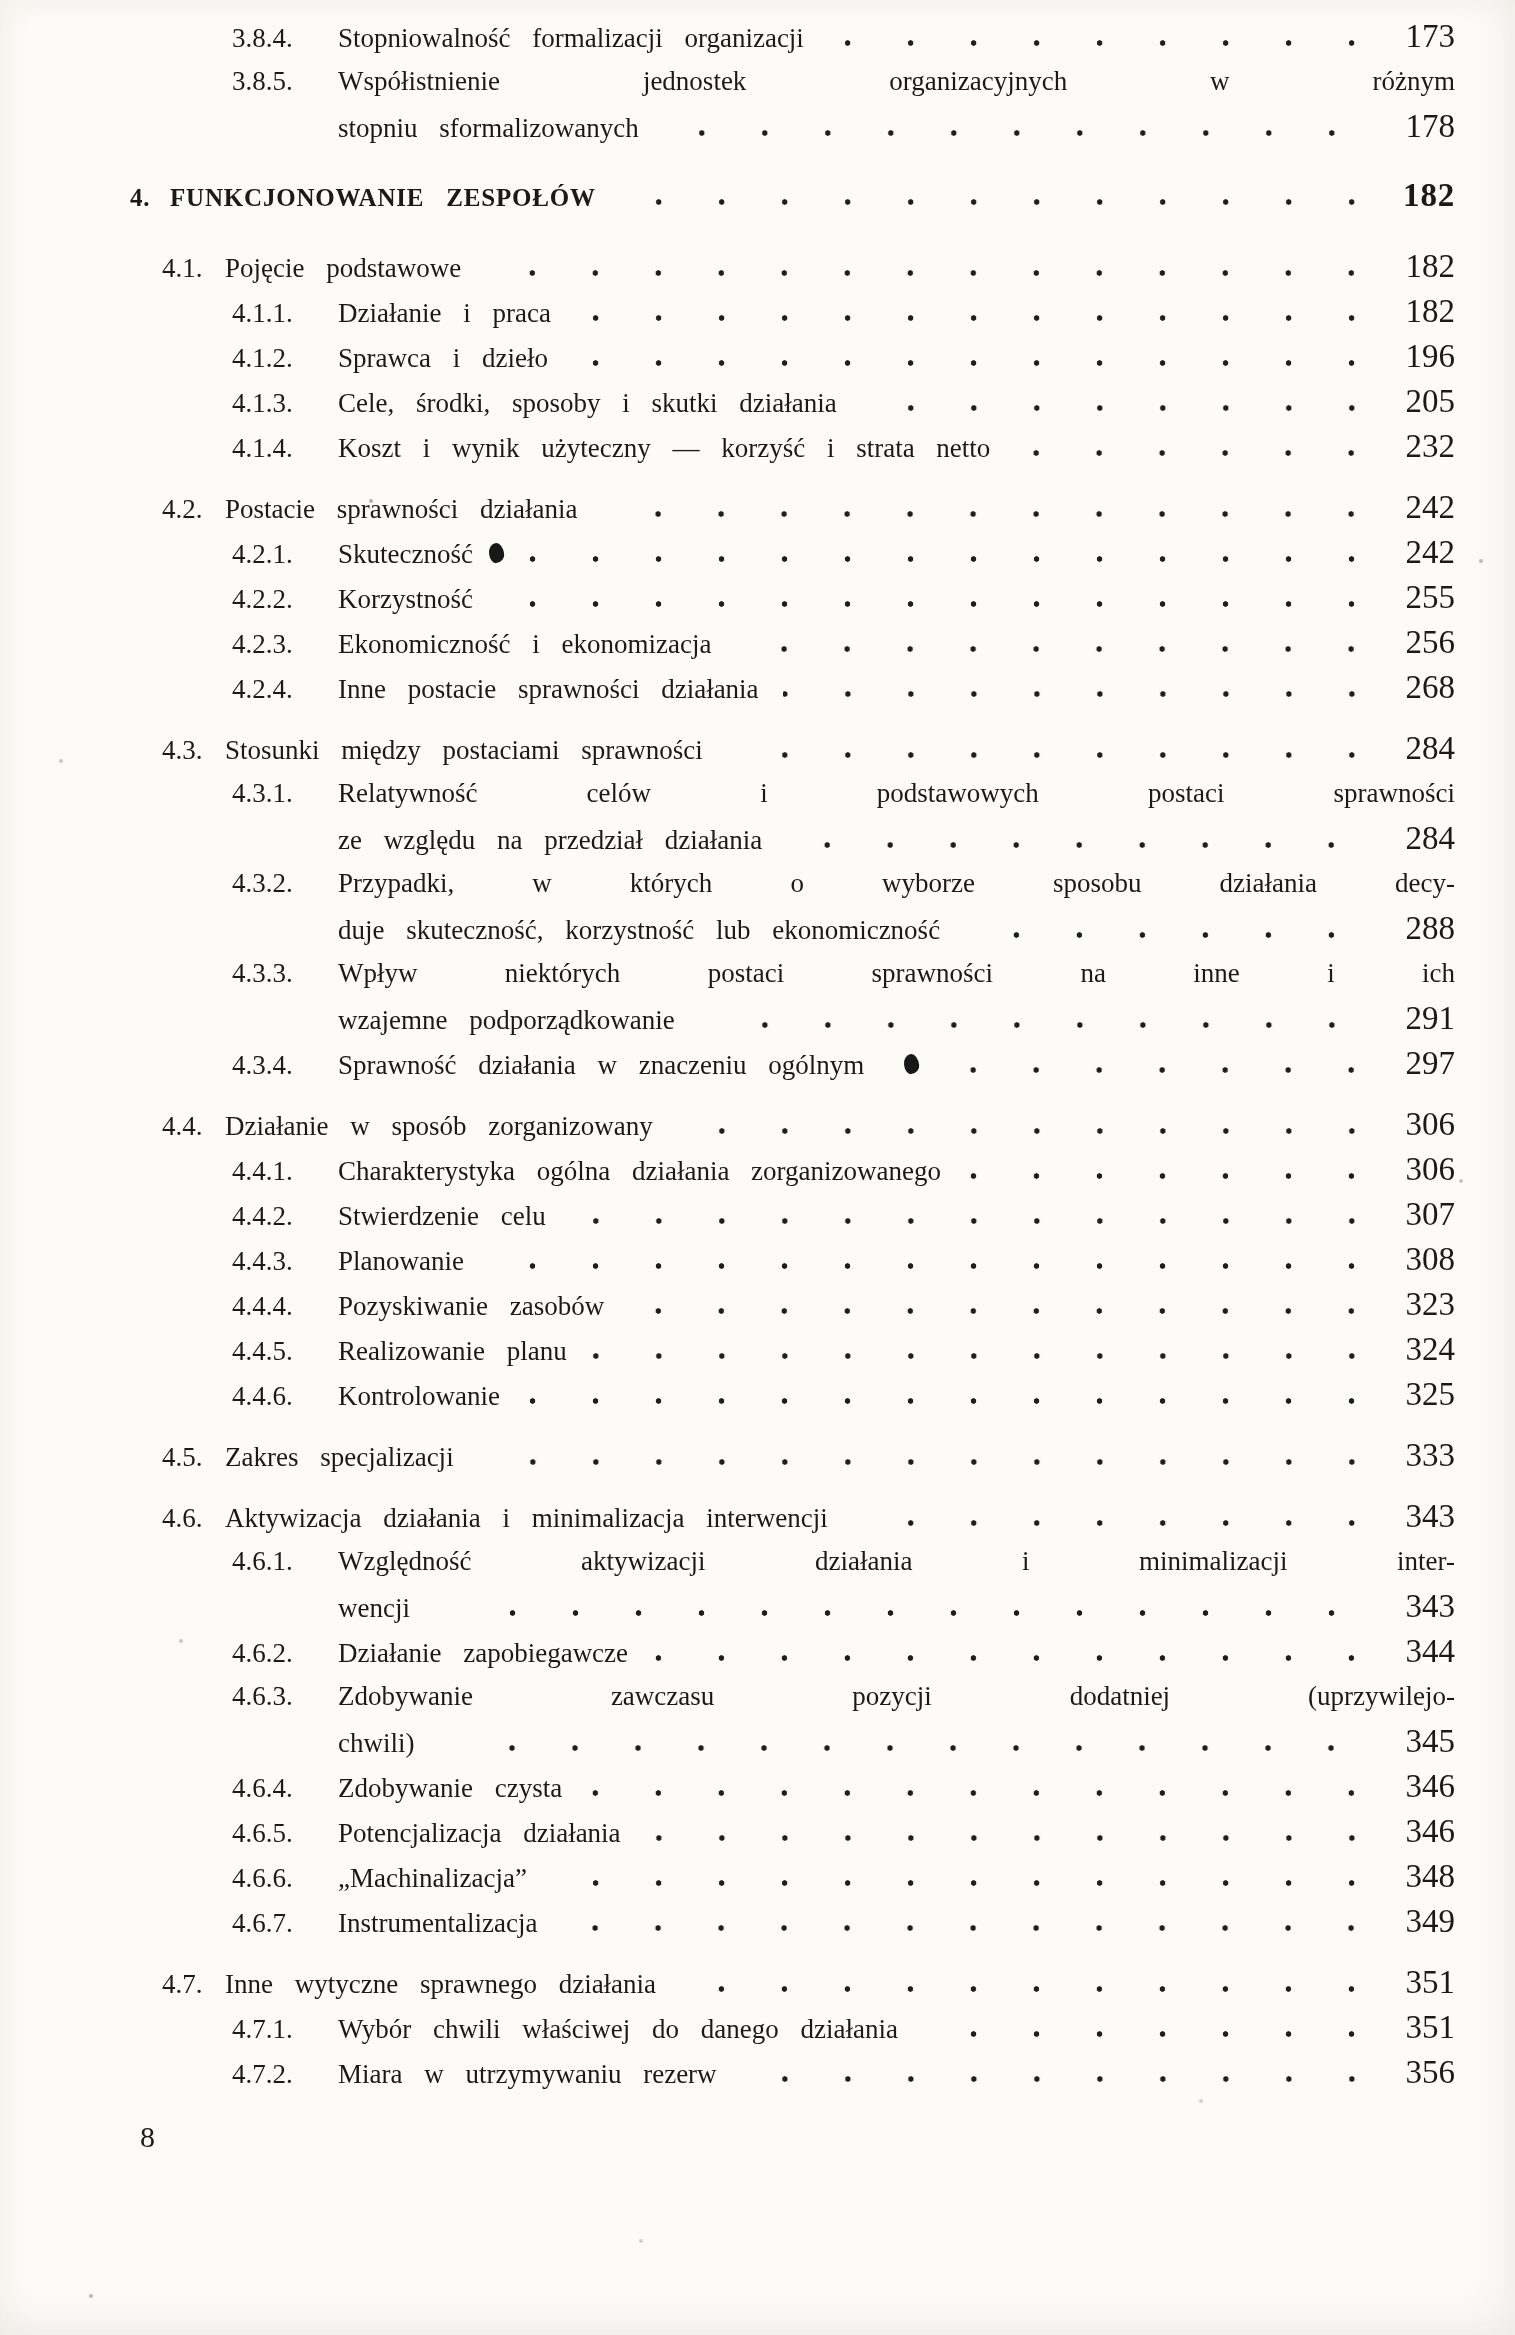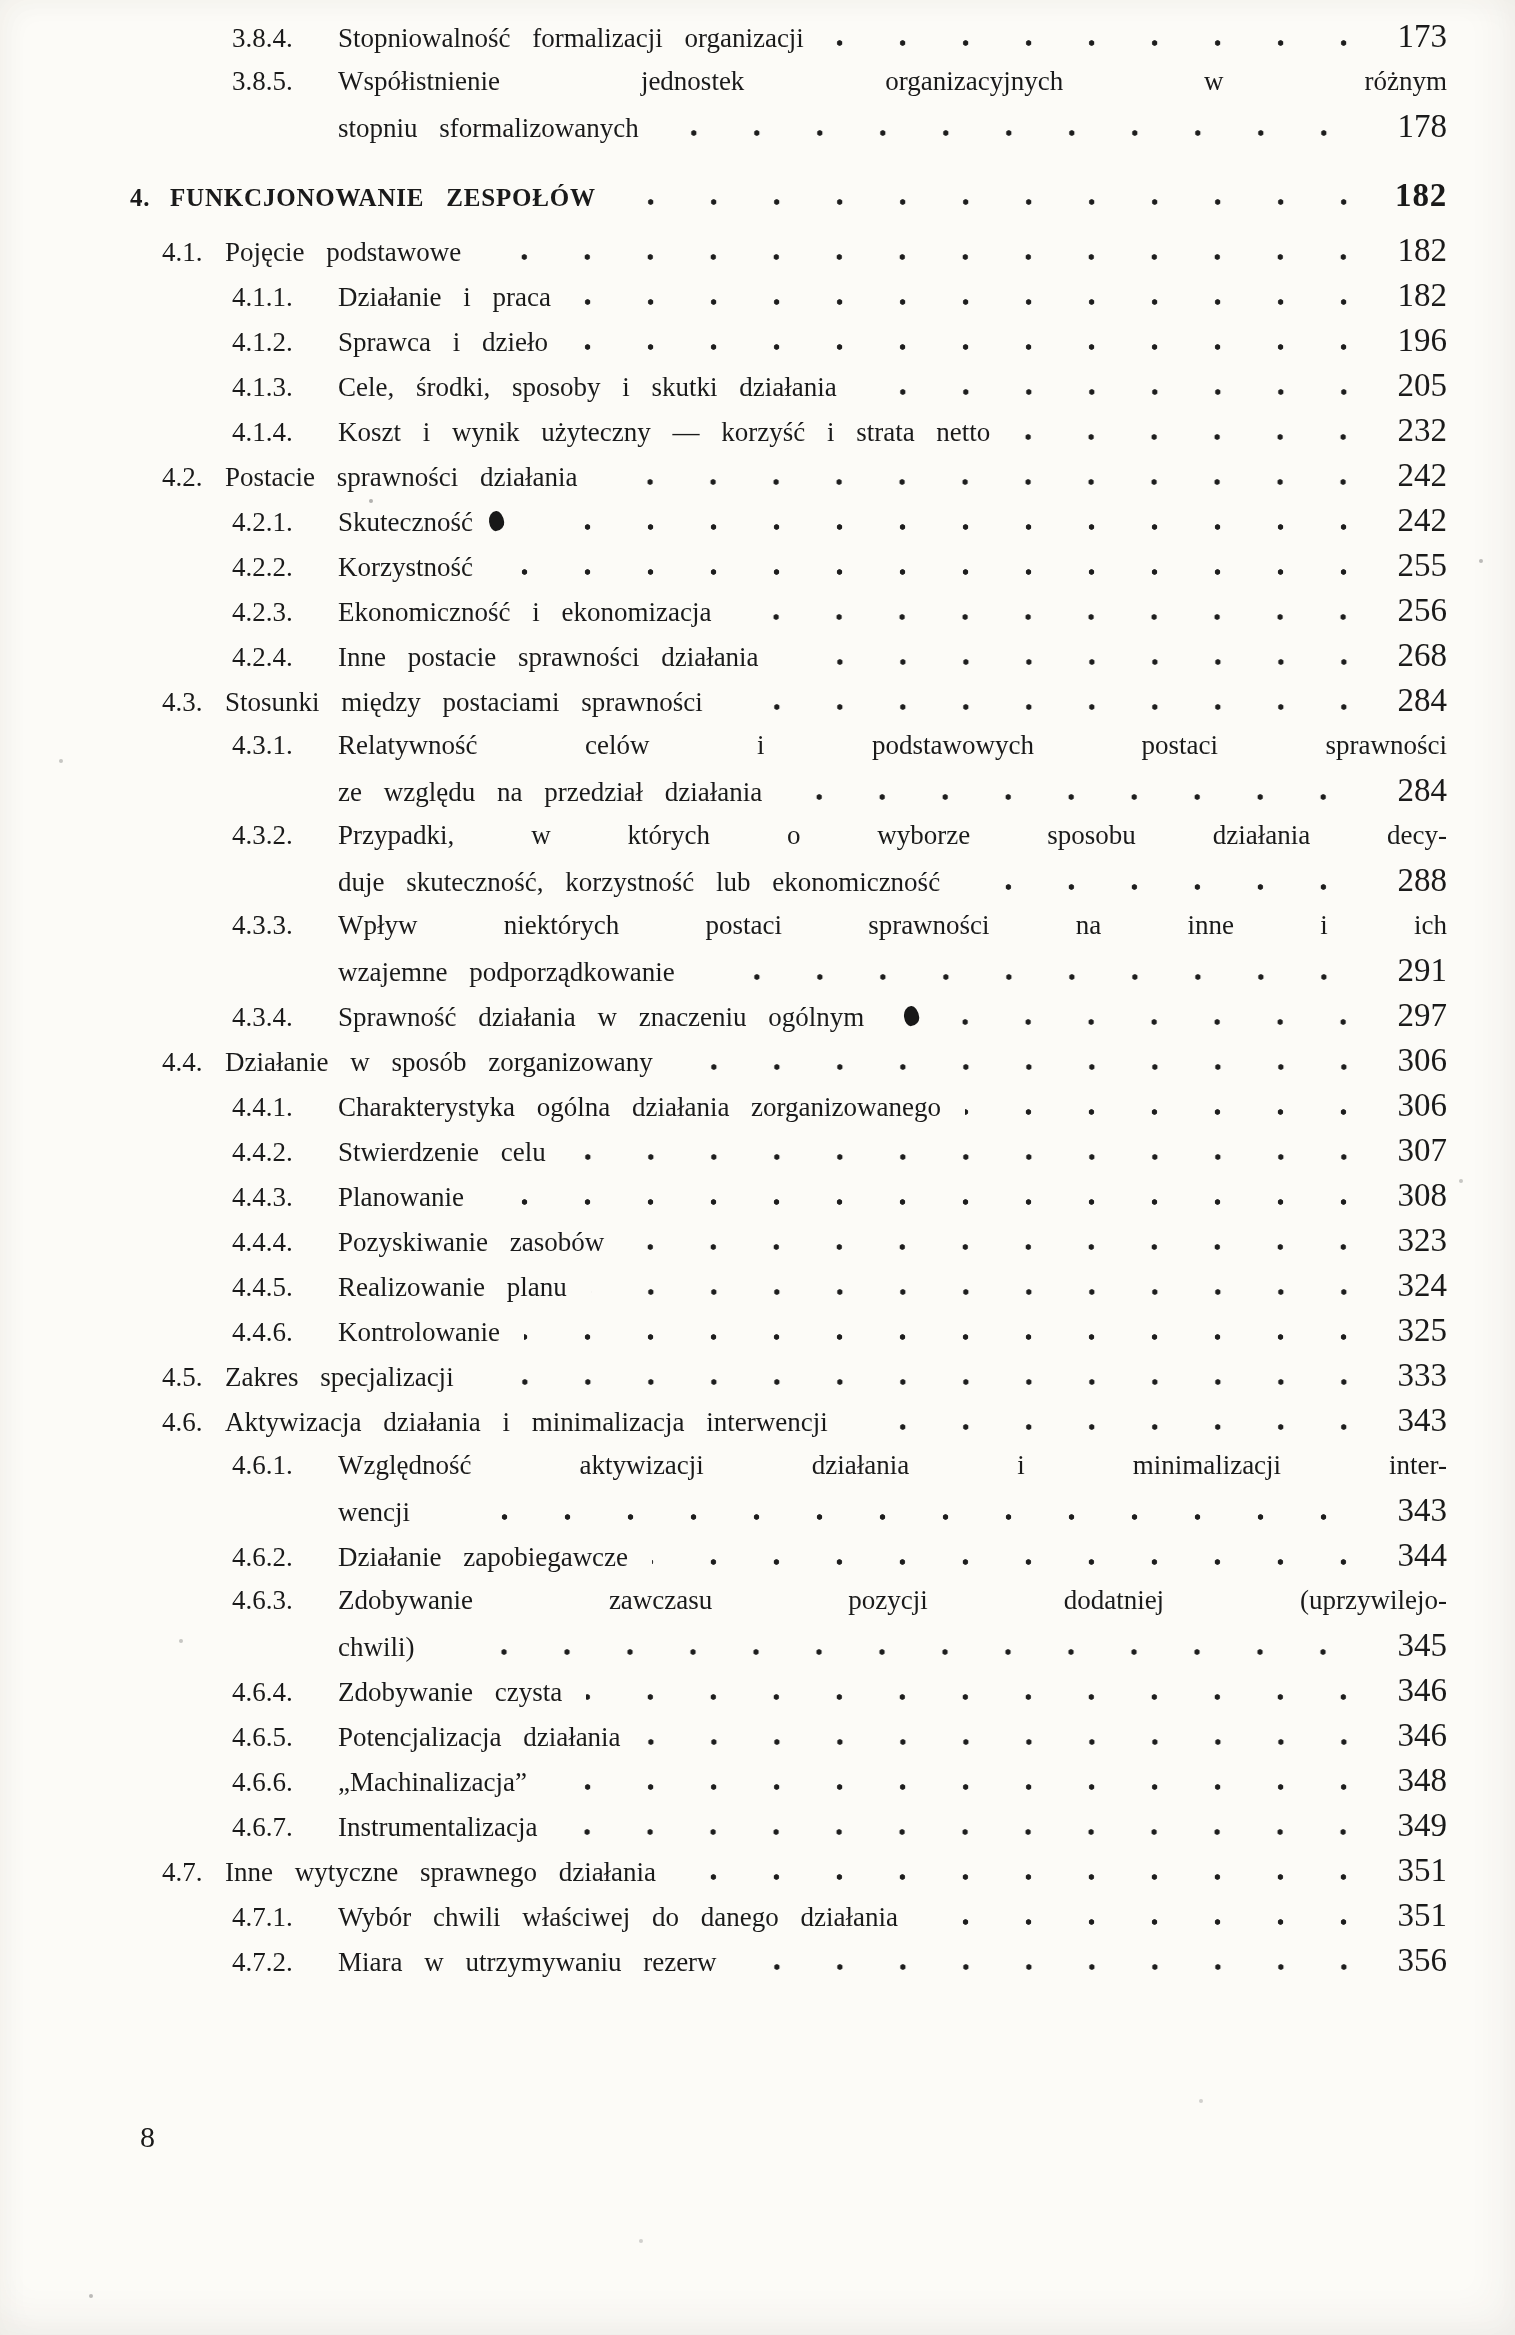--- a/index.html
+++ b/index.html
@@ -6,26 +6,26 @@
   .page {
     position:relative;
     width:1515px; height:2335px;
     margin:0 auto;
     background:#fcfbf7;
     box-shadow: inset -10px -14px 40px rgba(60,55,45,0.06), inset 6px 4px 30px rgba(60,55,45,0.03);
     font-family:"Liberation Serif","DejaVu Serif",serif;
     color:#1a1a1a;
     overflow:hidden;
   }
-  .toc { position:absolute; top:14px; left:0; right:8px; padding-right:60px; }
+  .toc { position:absolute; top:14px; left:0; right:0; padding-right:60px; }
   .row { display:flex; align-items:baseline; height:45px; line-height:45px; font-size:27px; }
   .row .num { flex:none; }
   .row.chapter { padding-left:130px; font-weight:bold; font-size:25px; letter-spacing:0.8px; }
   .row.chapter .num { width:40px; }
-  .row.l1 { padding-left:162px; }
+  .row.l1 { padding-left:162px;margin-top:16px; }
   .row.l1 .num { width:63px; }
   .row.l2 { padding-left:232px; }
   .row.l2 .num { width:106px; }
   .row.cont { padding-left:338px;gap:20px; }
   .txt { white-space:nowrap; word-spacing:15px; }
   .row.fill .txt {
     flex:1; white-space:normal;
     text-align:justify; text-align-last:justify;
   }
   .leader {

